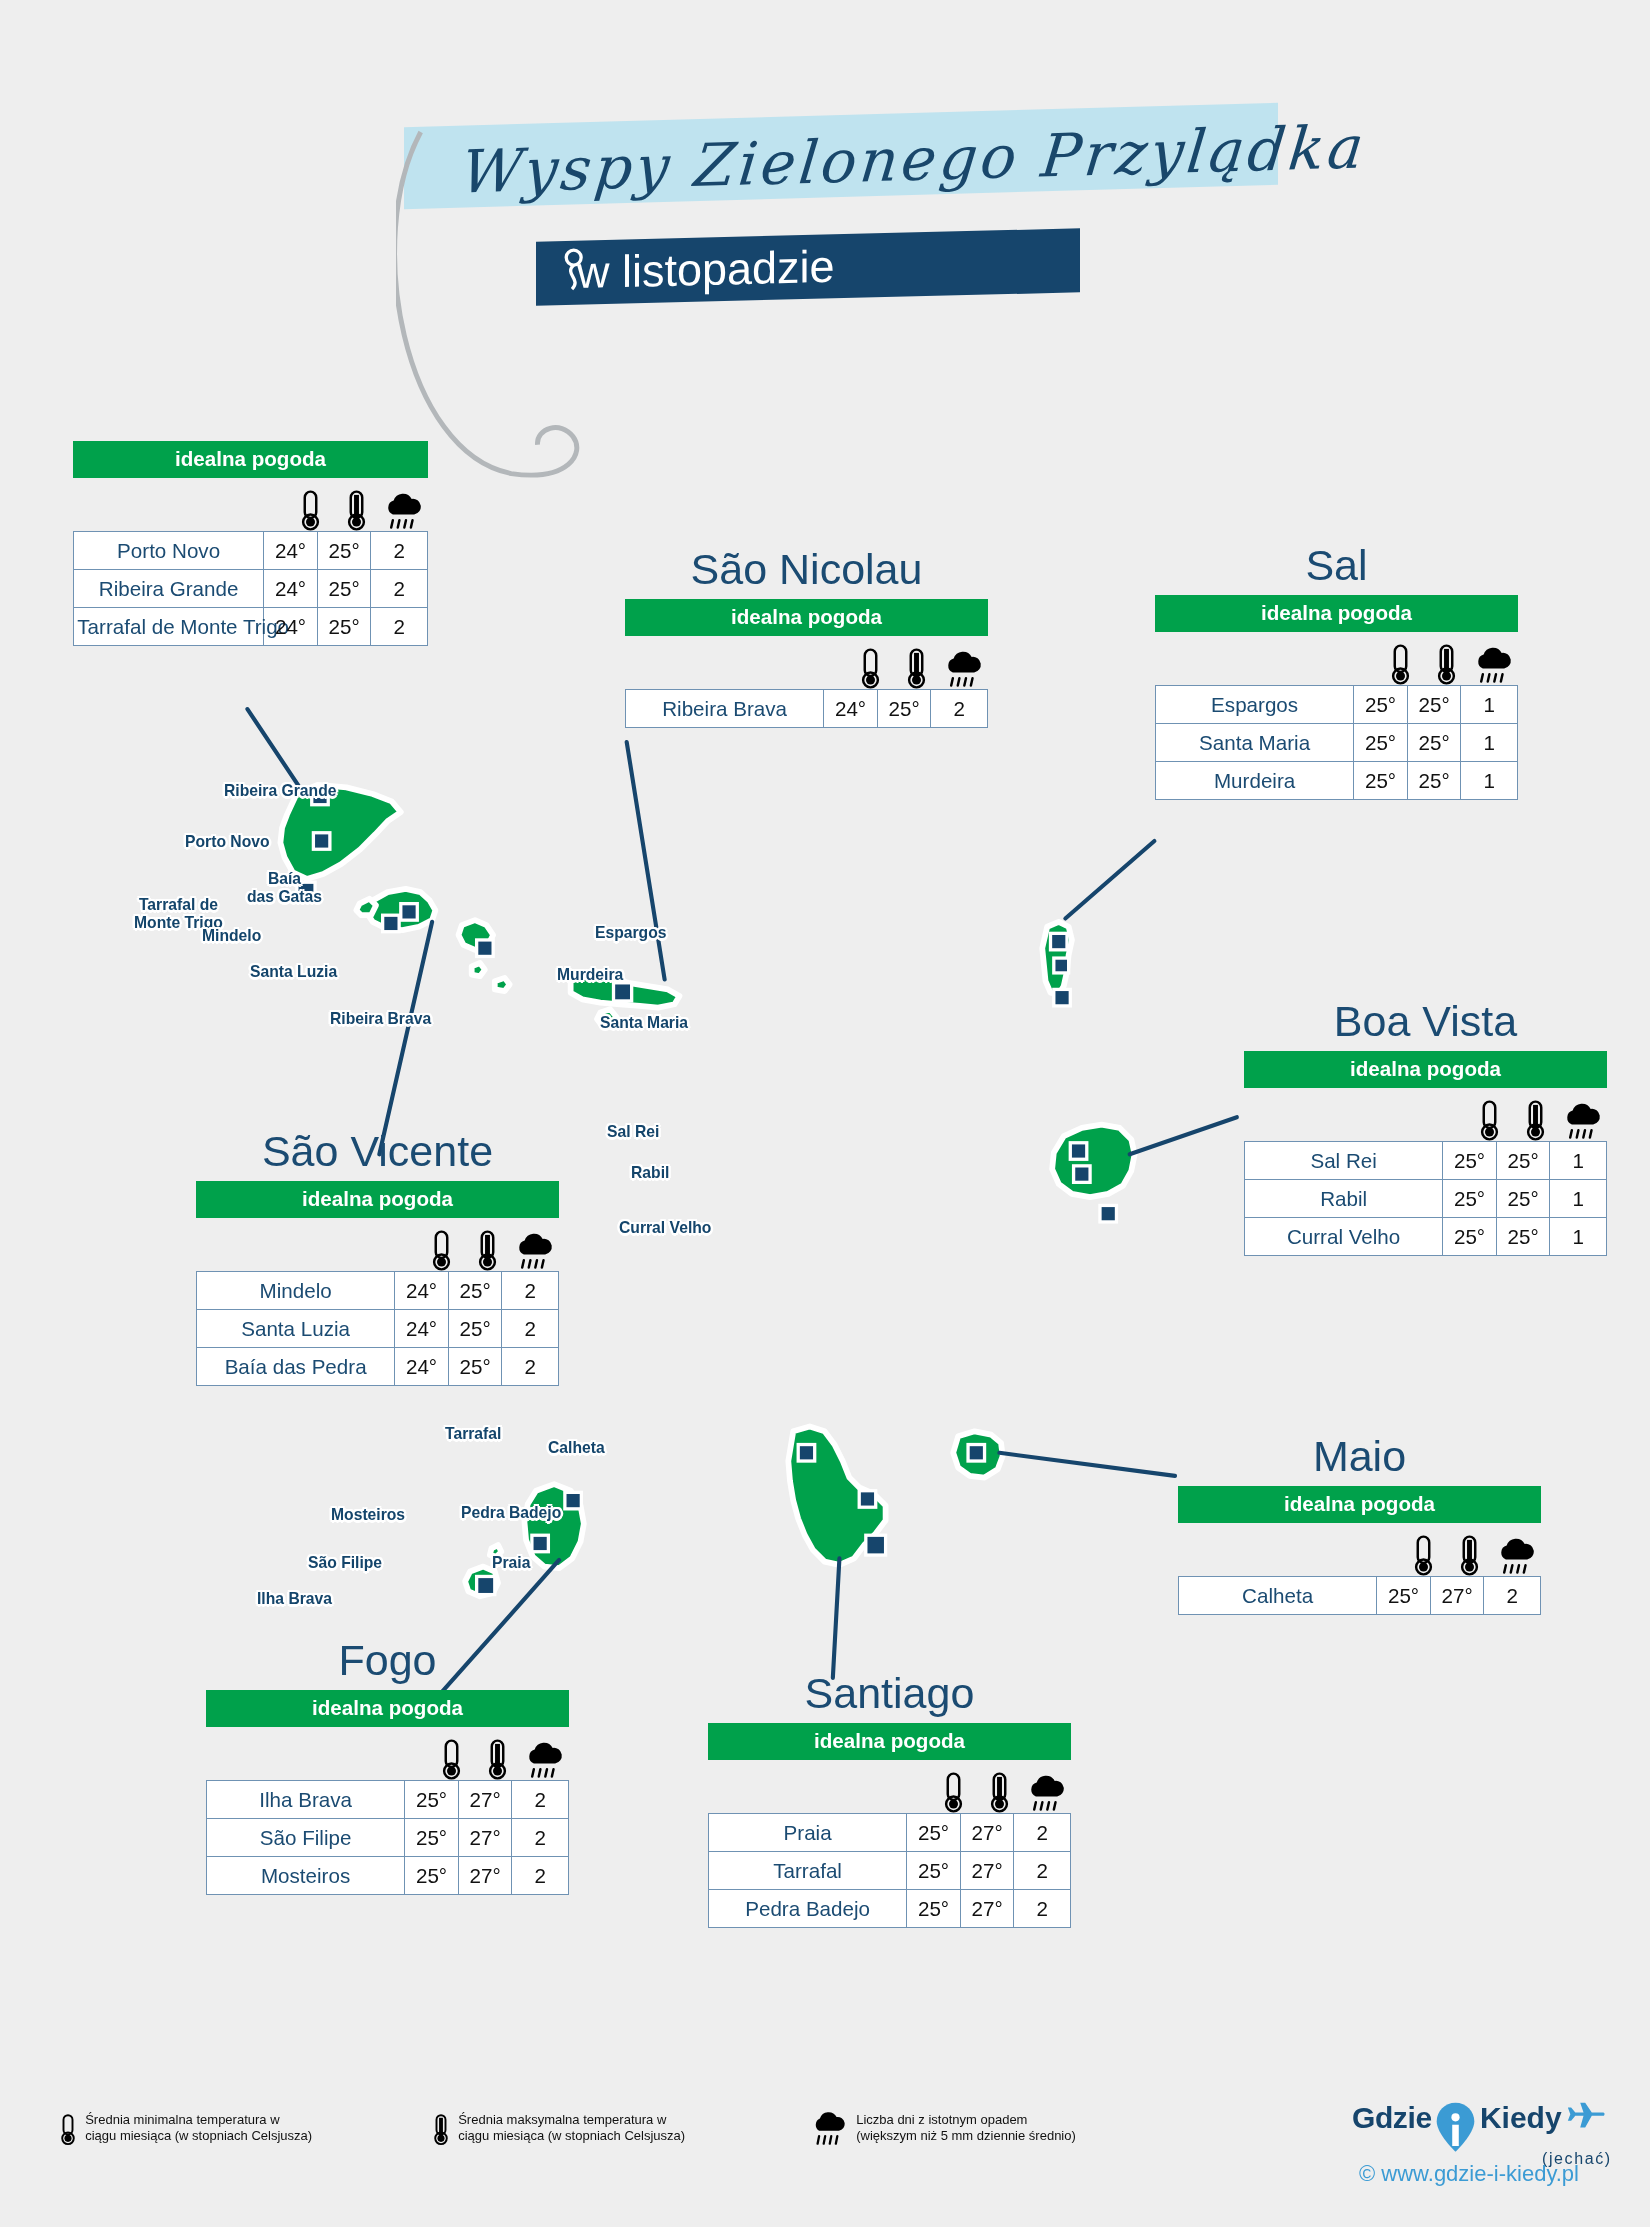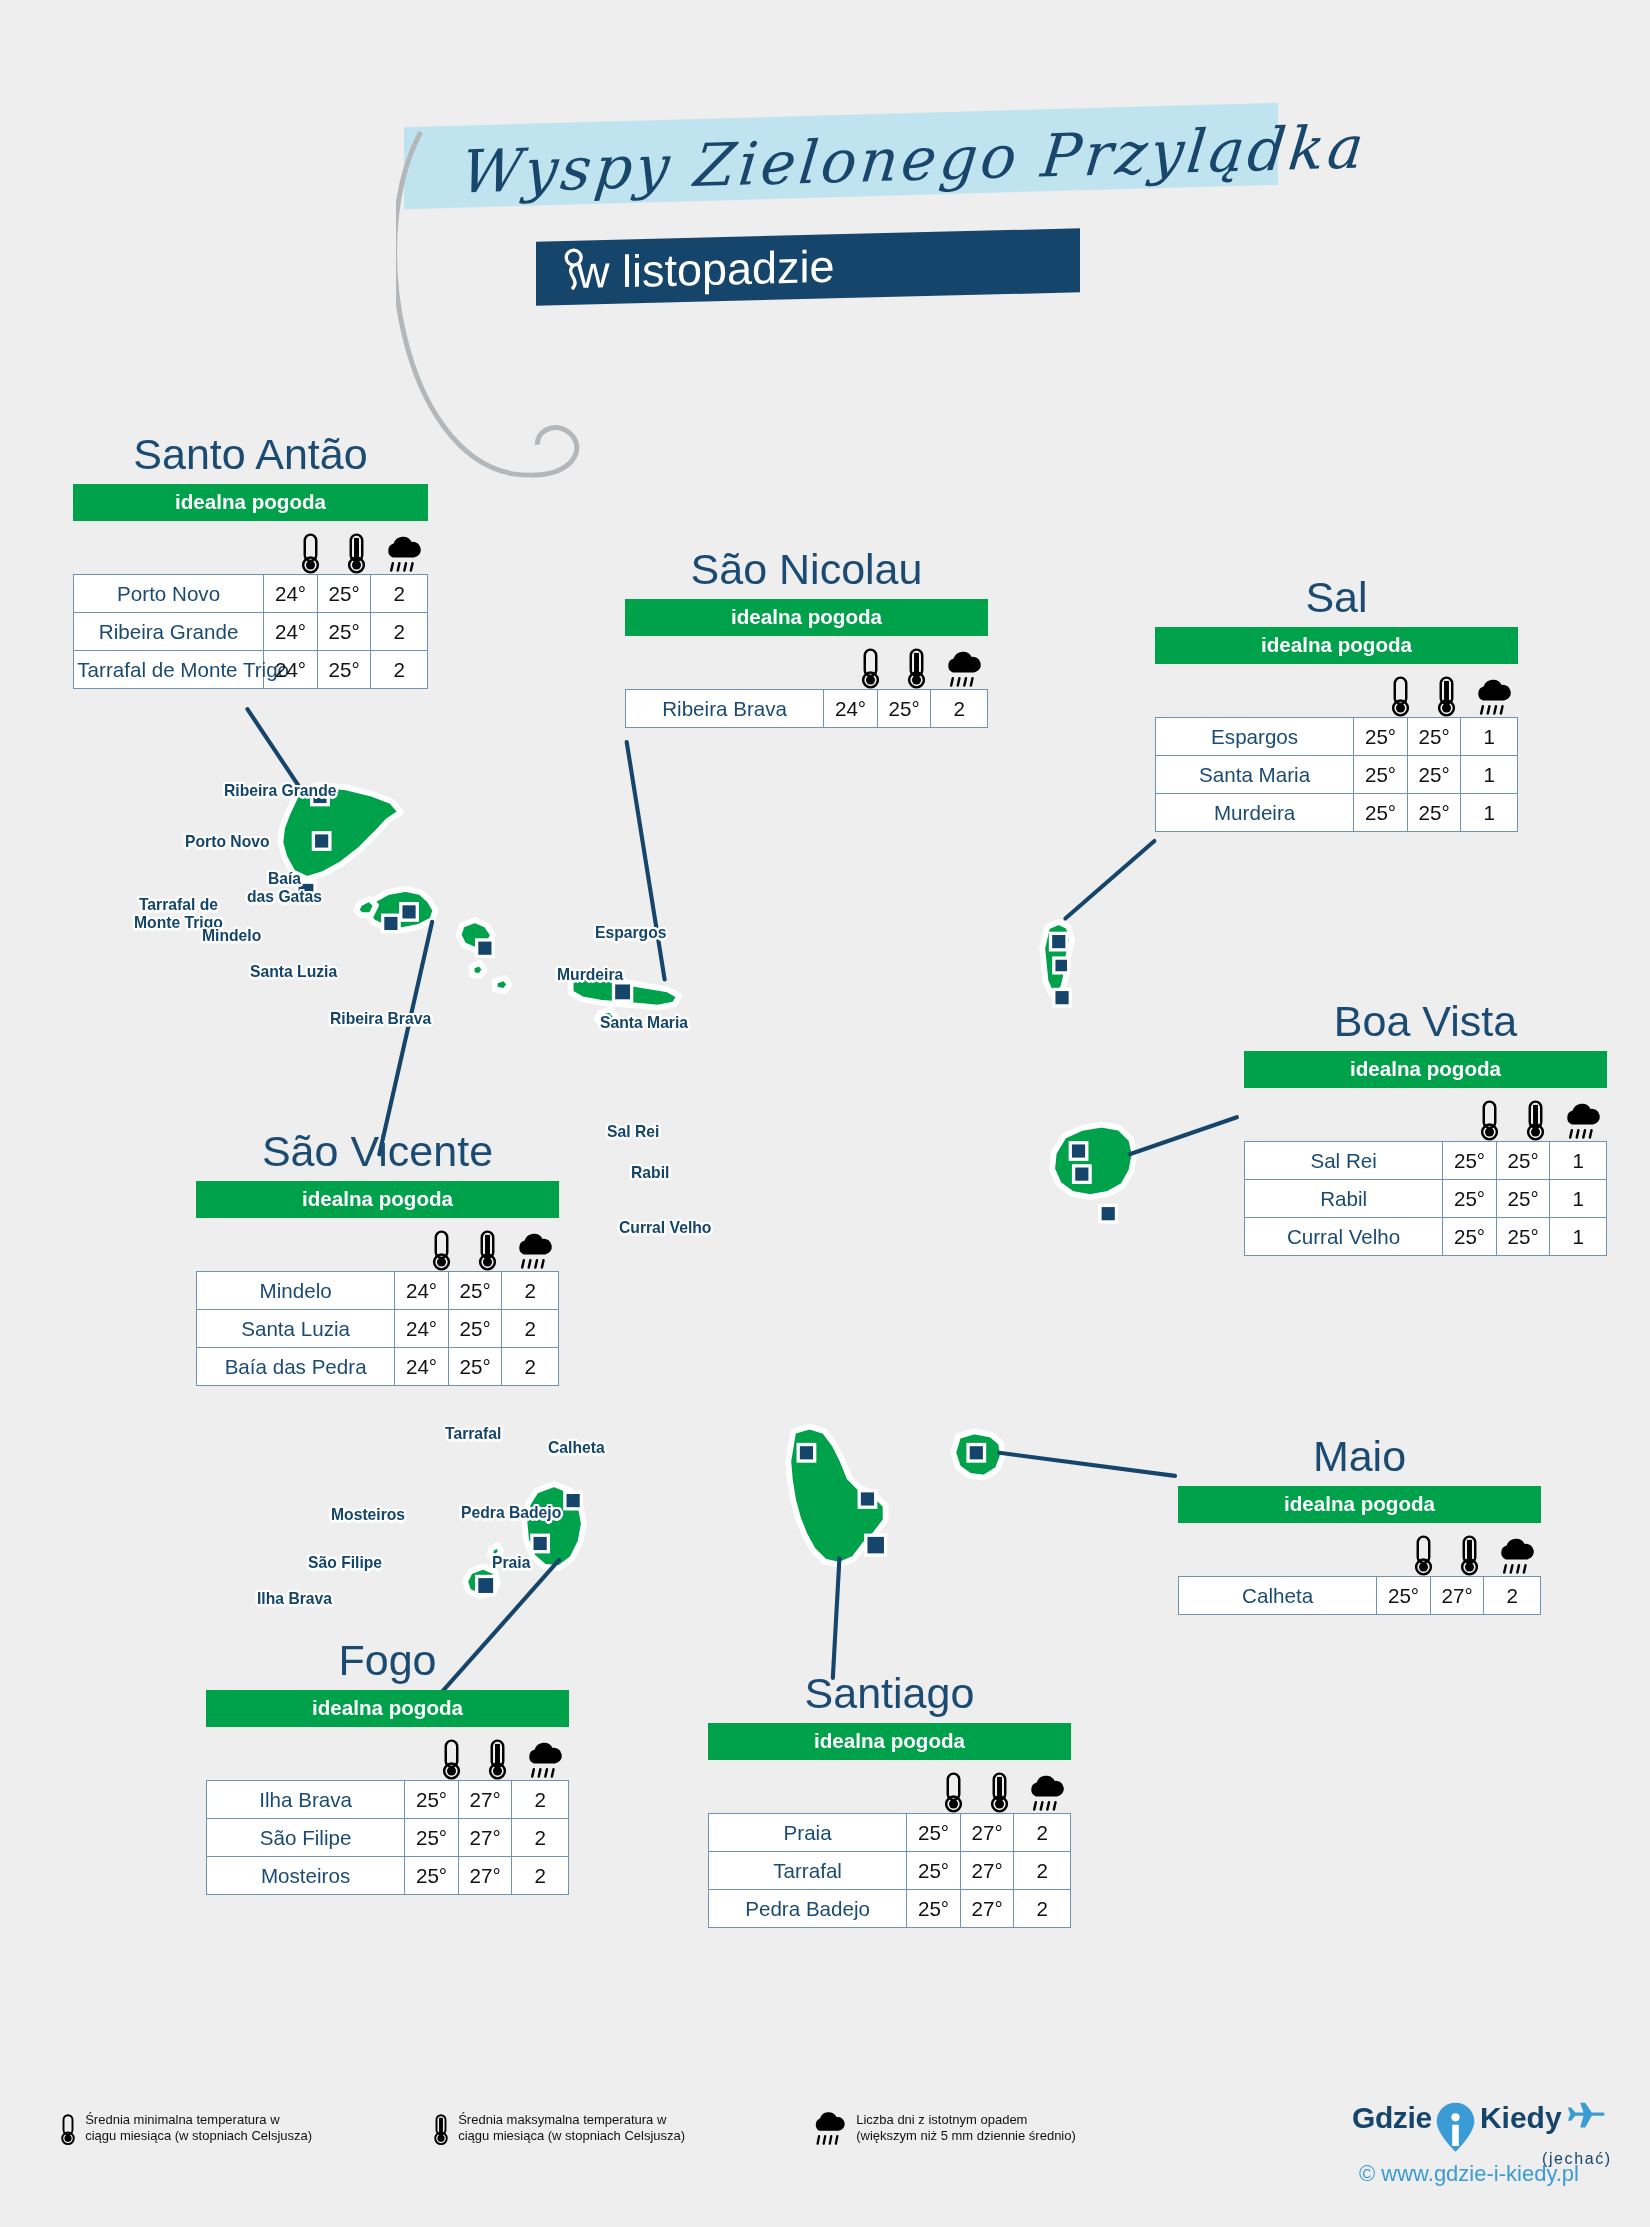--- a/index.html
+++ b/index.html
@@ -225,21 +225,20 @@
     <div class="place-label" style="left: 331px; top: 1506px;">Mosteiros</div>
     <div class="place-label" style="left: 308px; top: 1554px;">São Filipe</div>
     <div class="place-label" style="left: 257px; top: 1590px;">Ilha Brava</div>
     <div class="place-label" style="left: 445px; top: 1425px;">Tarrafal</div>
     <div class="place-label" style="left: 461px; top: 1504px;">Pedra Badejo</div>
     <div class="place-label" style="left: 492px; top: 1554px;">Praia</div>
     <div class="place-label" style="left: 548px; top: 1439px;">Calheta</div>
   </div>
 
 <div class="card" style="left:73px;top:433px;width:355px;">
-  <div class="card-title">Santo Antão</div>
   <div class="card-band" style="margin-top:8.2px;width:355px;">idealna pogoda</div>
   <div class="icon-row">
     <div class="icon-cell" style="width:46px;">
         <svg width="23" height="41" viewBox="0 0 28 50">
           <rect x="7" y="2" width="14" height="32" rx="7" fill="none" stroke="#000" stroke-width="3"></rect>
           <circle cx="14" cy="39" r="9" fill="none" stroke="#000" stroke-width="3"></circle>
           <circle cx="14" cy="39" r="5.5" fill="#000"></circle>
         </svg>
       </div>
     <div class="icon-cell" style="width:46px;">
@@ -322,21 +321,21 @@
         <tr>
           <td style="width: auto;">Ribeira Brava</td>
           <td class="num" style="width: 46px;">24°</td>
           <td class="num" style="width: 46px;">25°</td>
           <td class="num" style="width: 49px;">2</td>
         </tr>
       </tbody>
   </table>
 </div>
 
-<div class="card" style="left:1155px;top:544px;width:363px;margin-top:32px;">
+<div class="card" style="left:1155px;top:544px;width:363px;">
   <div class="card-title">Sal</div>
   <div class="card-band" style="margin-top:8.2px;width:363px;">idealna pogoda</div>
   <div class="icon-row">
     <div class="icon-cell" style="width:46px;">
         <svg width="23" height="41" viewBox="0 0 28 50">
           <rect x="7" y="2" width="14" height="32" rx="7" fill="none" stroke="#000" stroke-width="3"></rect>
           <circle cx="14" cy="39" r="9" fill="none" stroke="#000" stroke-width="3"></circle>
           <circle cx="14" cy="39" r="5.5" fill="#000"></circle>
         </svg>
       </div>

